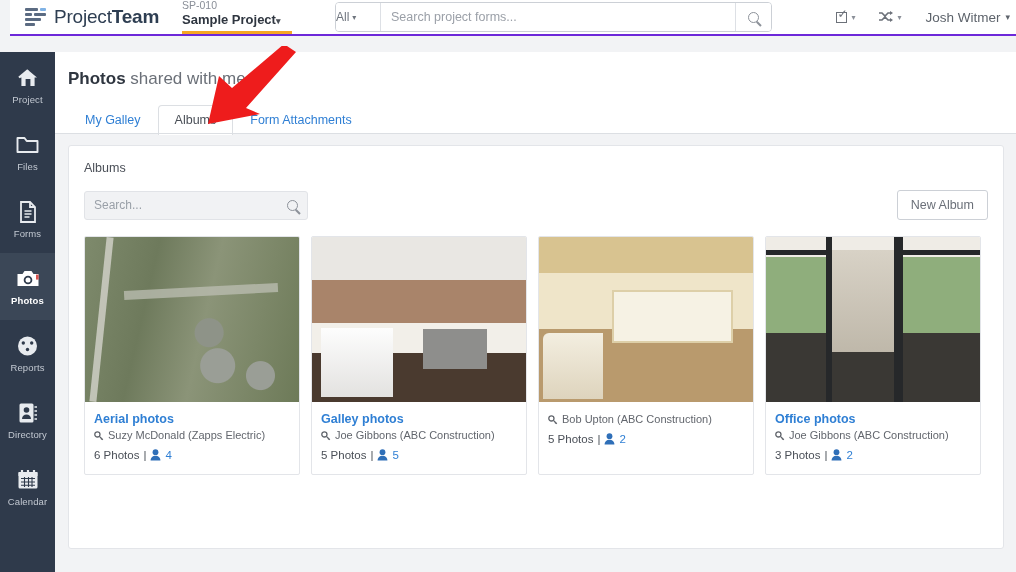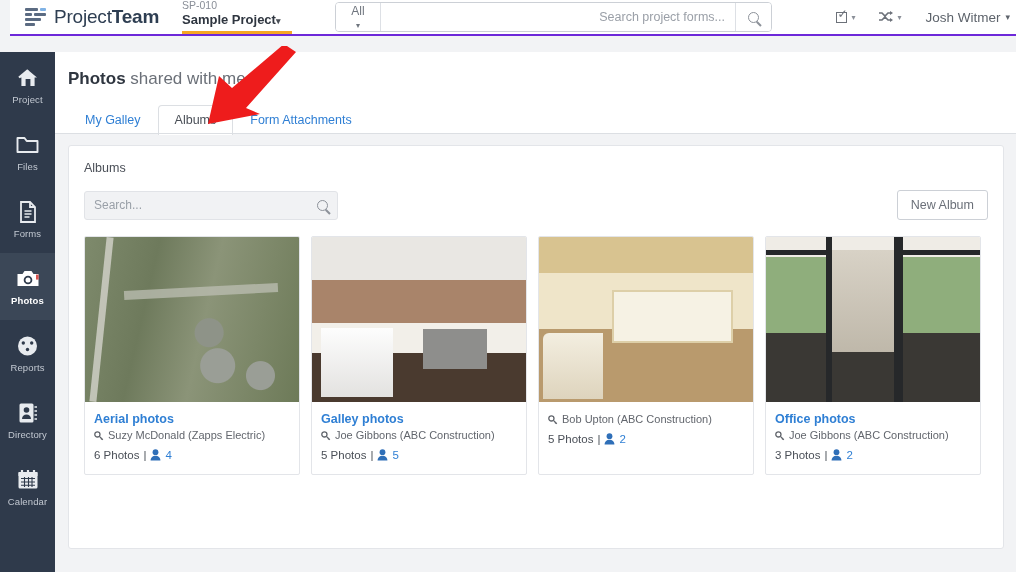--- a/index.html
+++ b/index.html
@@ -30,25 +30,25 @@
   .logo-text b { font-weight: bold; }
 
   .project-block { margin-left: 12px; width: 118px; position: relative; height: 52px; padding-top: 8px; }
   .project-code { font-size: 10.5px; color: #8a8f98; line-height: 13px; }
   .project-name { font-size: 13px; font-weight: bold; color: #2f3640; line-height: 16px; white-space: nowrap; }
   .project-name .caret { font-size: 9px; color: #4a4f57; }
   .project-underline { position: absolute; left: 0; bottom: 9px; width: 110px; height: 3px; background: #f5a623; }
 
   .search-shell { margin-left: 35px; display: flex; height: 30px; width: 437px;
     border: 1px solid #ccd0d6; border-radius: 4px; overflow: hidden; background: #fff; }
-  .search-scope { width: 45px; display: flex; align-items: center; justify-content: center;
-    font-size: 12px; color: #6f757e; border-right: 1px solid #dde0e5; background: #fff; gap: 3px; flex-direction: column; }
+  .search-scope { width: 45px; display: flex; align-items: center; 
+    font-size: 12px; color: #6f757e; border-right: 1px solid #dde0e5; background: #fff; gap: 3px; }
   .search-scope .caret { font-size: 8px; }
   .search-input { flex: 1; border: 0; outline: none; font-size: 12.5px; color: #55595f;
-    padding: 0 10px; font-family: "Liberation Sans", sans-serif; background: #fff; text-align: right; }
+    padding: 0 10px; font-family: "Liberation Sans", sans-serif; background: #fff; }
   .search-input::placeholder { color: #9ba0a8; }
   .search-go { width: 36px; display: flex; align-items: center; justify-content: center;
     border-left: 1px solid #dde0e5; background: #fff; }
   .mag { width: 11px; height: 11px; border: 1.6px solid #8d929a; border-radius: 50%; position: relative; display:inline-block; }
   .mag::after { content: ""; position: absolute; right: -4px; bottom: -3px; width: 6px; height: 1.6px;
     background: #8d929a; transform: rotate(45deg); }
 
   .header-right { margin-left: auto; margin-right: 16px; display: flex; align-items: center; gap: 24px; }
   .hdr-icon { display: flex; align-items: center; gap: 4px; color: #6c7179; font-size: 13px; }
   .hdr-icon .caret { font-size: 8px; color: #8b9099; }
@@ -81,21 +81,21 @@
     border: 1px solid transparent; border-bottom: 0; position: relative; top: 1px; }
   .tab.active { color: #4a4f57; background: #ffffff; border-color: #dcdfe3;
     border-top-left-radius: 4px; border-top-right-radius: 4px; }
   .tabs-rule { position: absolute; left: 0; bottom: 0; width: 961px; height: 1px; background: #dcdfe3; }
 
   .panel { position: absolute; left: 13px; top: 93px; width: 936px; height: 404px;
     background: #ffffff; border: 1px solid #e3e5e9; border-radius: 3px; }
   .panel-title { font-size: 12.5px; color: #4a4f57; padding: 15px 0 0 15px; }
 
   .toolbar { display: flex; align-items: center; padding: 15px 15px 0 15px; }
-  .album-search { width: 254px; height: 29px; background: #f1f2f4; border: 1px solid #e1e3e7;
+  .album-search { width: 224px; height: 29px; background: #f1f2f4; border: 1px solid #e1e3e7;
     border-radius: 3px; display: flex; align-items: center; padding: 0 9px; }
   .album-search input { flex: 1; border: 0; background: transparent; outline: none;
     font-size: 12px; color: #5b6069; font-family: "Liberation Sans", sans-serif; }
   .album-search input::placeholder { color: #9aa0a8; }
   .new-album { margin-left: auto; font-size: 12.5px; color: #6b7079; background: #fff;
     border: 1px solid #ccd0d6; border-radius: 3px; padding: 7px 13px; cursor: pointer;
     font-family: "Liberation Sans", sans-serif; }
 
   .cards { display: flex; gap: 11px; padding: 16px 15px 0 15px; }
   .card { width: 216px; background: #fff; border: 1px solid #e3e5e9; border-radius: 2px; overflow: hidden; }

